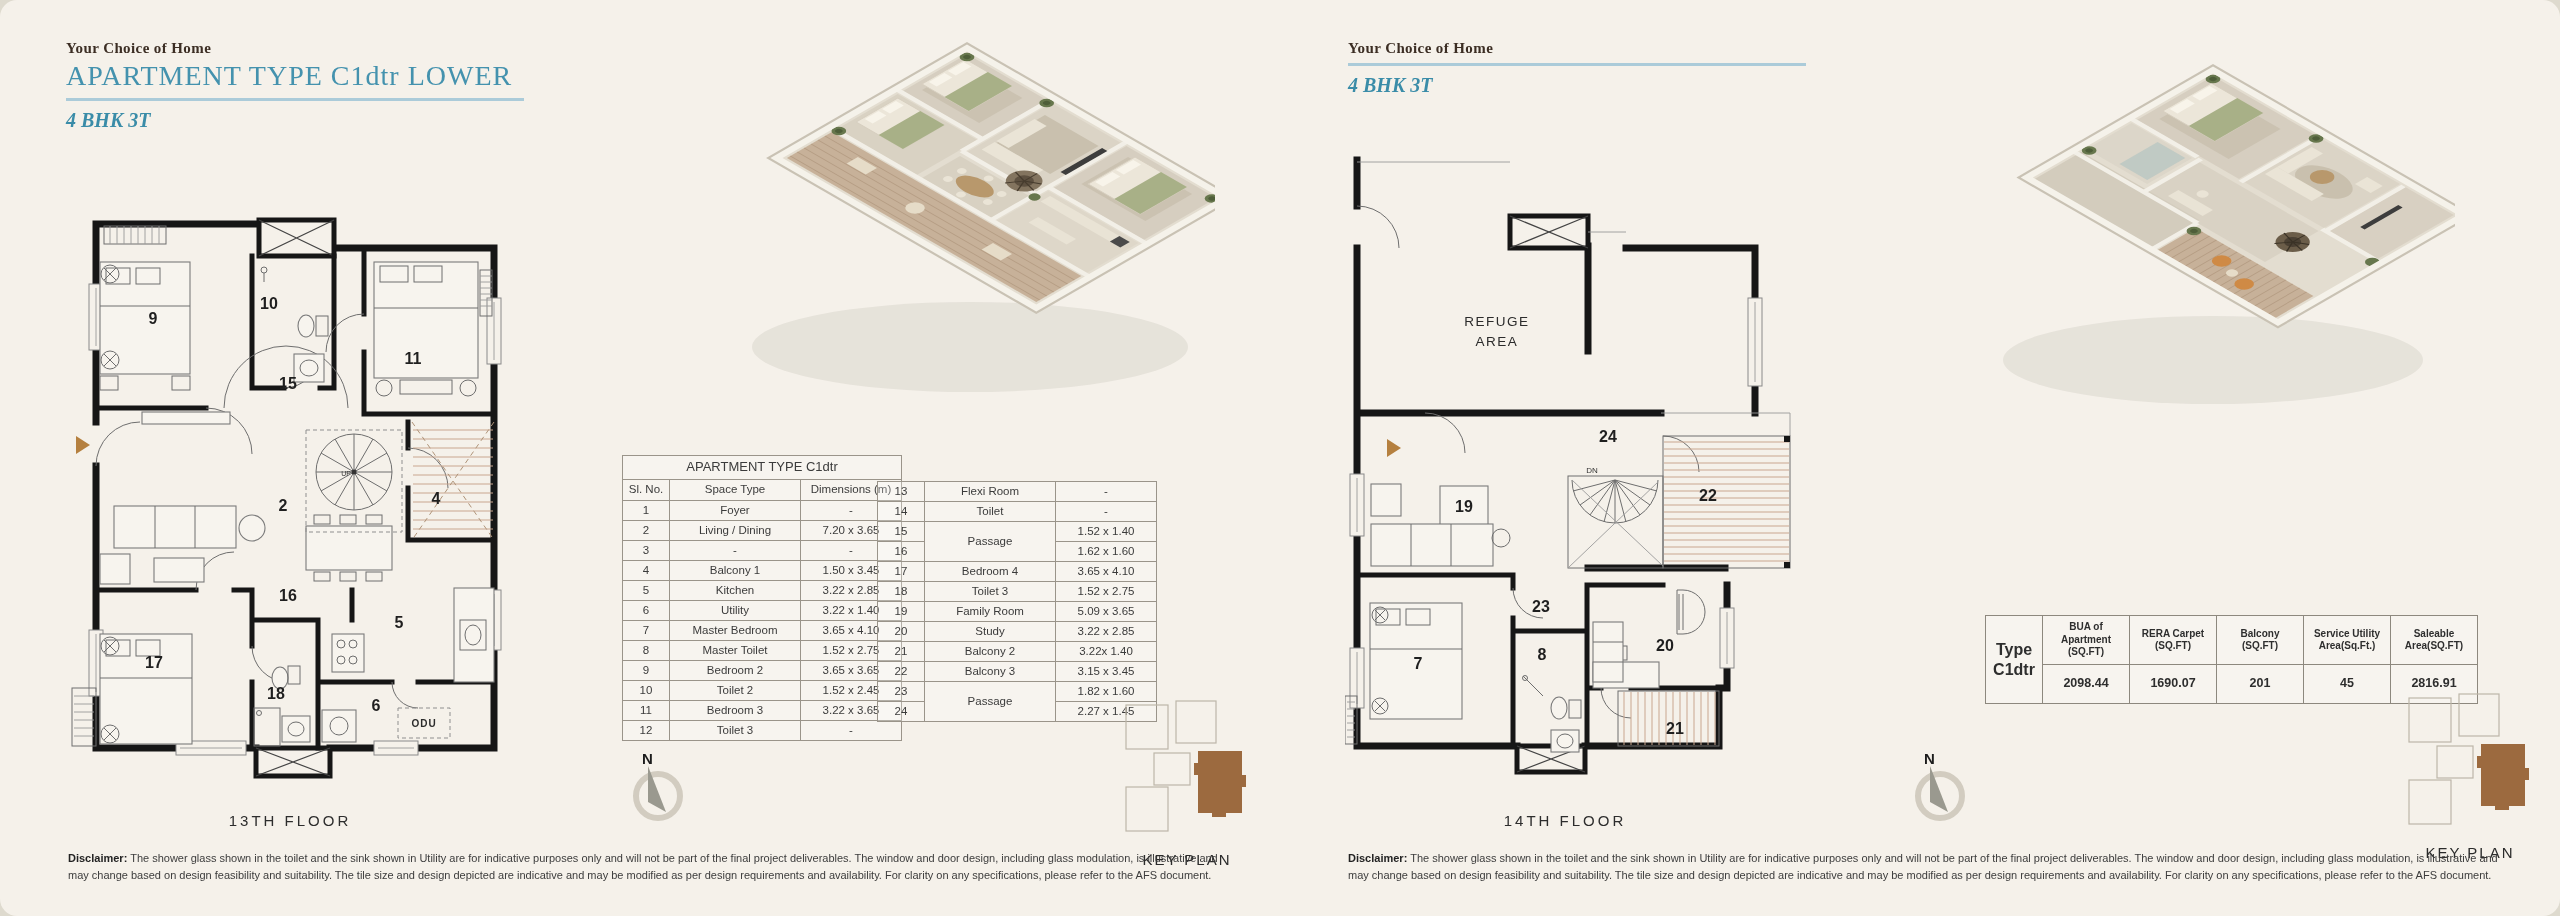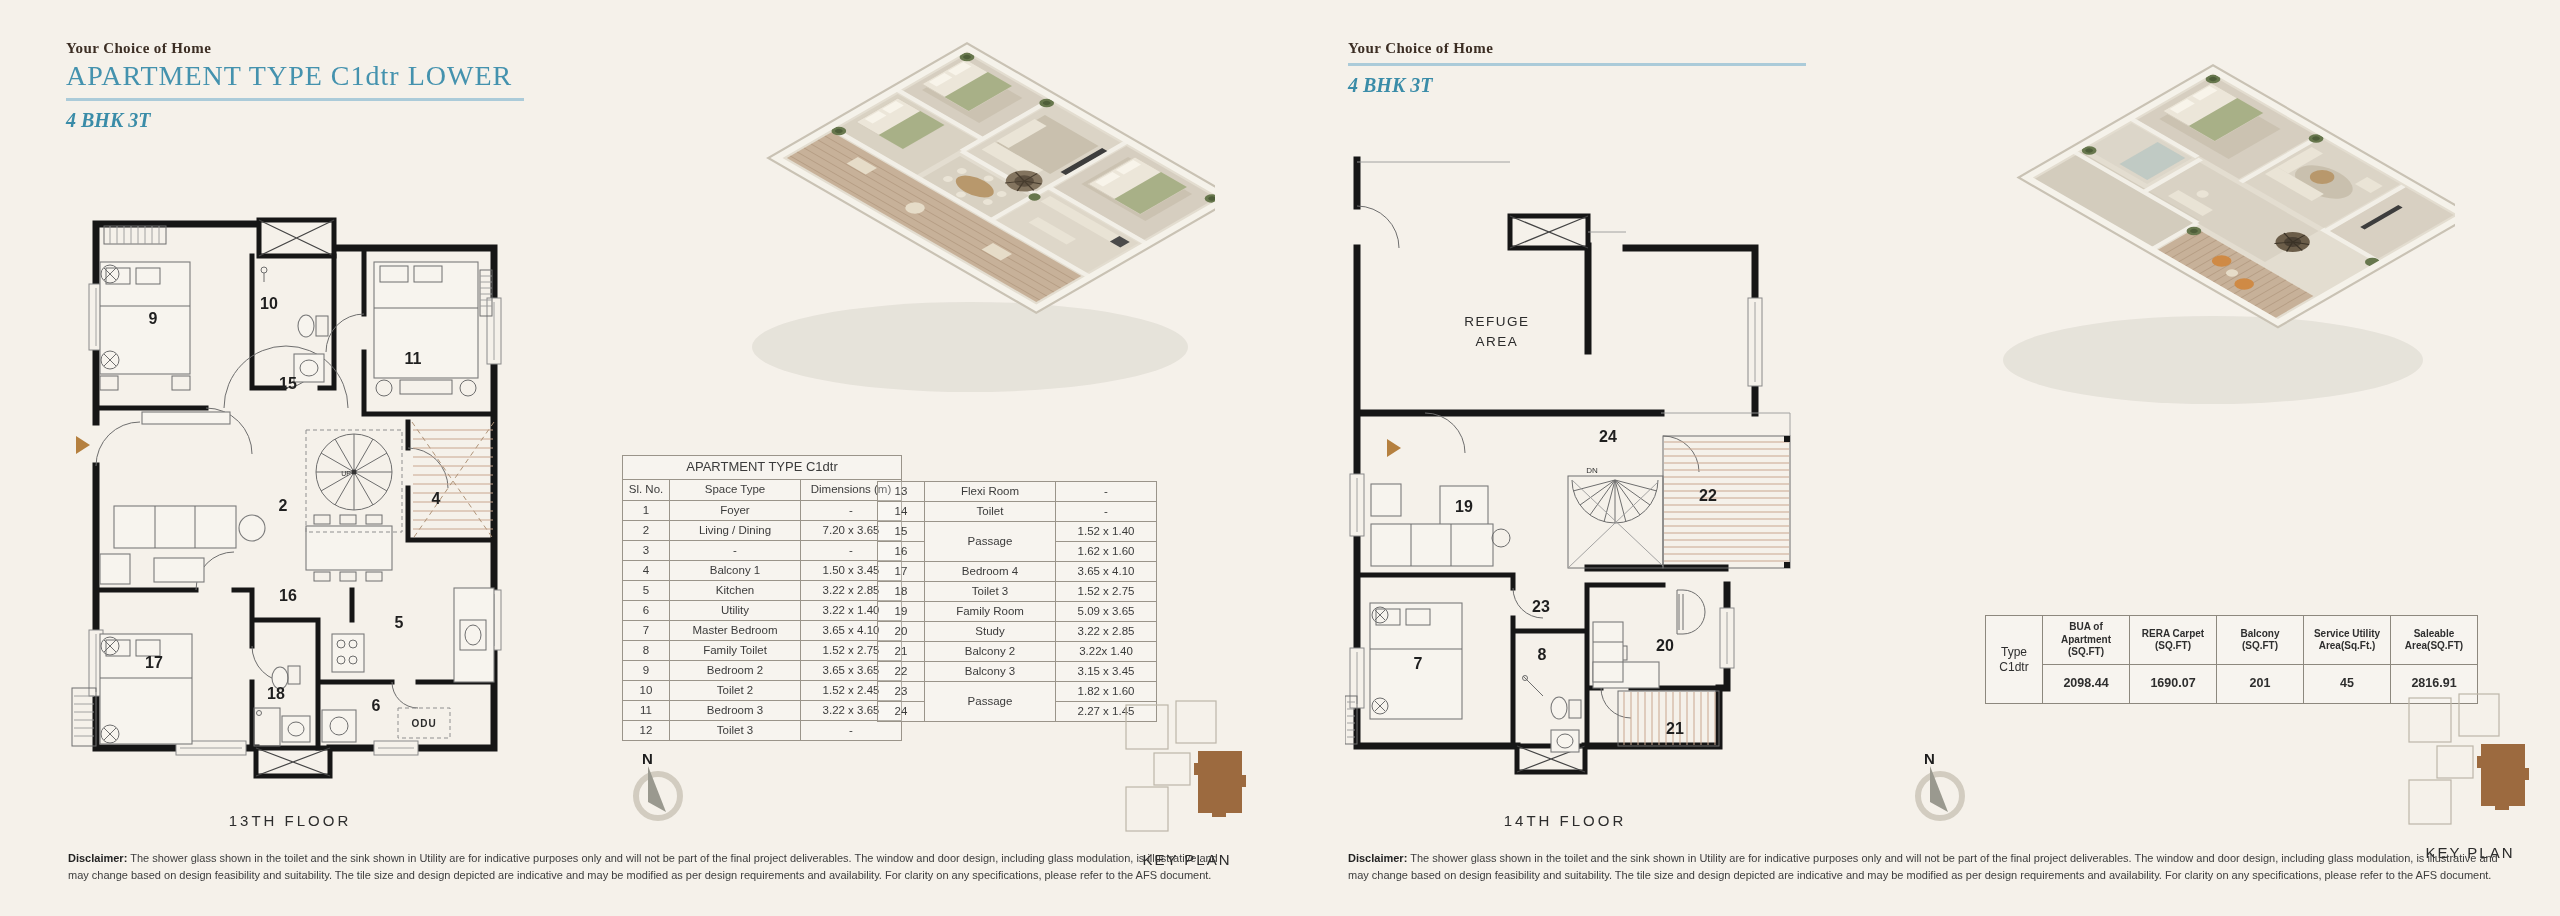--- a/index.html
+++ b/index.html
@@ -1,17 +1,17 @@
 <!DOCTYPE html>
 <html><head>
 <meta charset="utf-8">
 <style>
   html,body{margin:0;padding:0;background:#dedace;}
   #canvas{position:relative;width:2560px;height:916px;background:#f5f1ea;overflow:hidden;
-          font-family:"Liberation Sans",sans-serif;color:#333;}
+          font-family:"Liberation Sans",sans-serif;color:#333;border-radius:17px;}
   .abs{position:absolute;}
 
   
   .hdr-block{position:absolute;top:40px;width:520px;}
   .eyebrow{font-family:"Liberation Serif",serif;font-weight:bold;font-size:15px;color:#3c2e24;letter-spacing:.4px;}
   .big-title{font-family:"Liberation Serif",serif;font-size:28px;color:#4492ae;letter-spacing:1px;margin-top:3px;white-space:nowrap;}
   .rule{height:3px;background:#abcbd9;width:458px;margin-top:6px;}
   .subtitle{font-family:"Liberation Serif",serif;font-style:italic;font-weight:bold;font-size:20px;color:#3a8ca8;margin-top:8px;}
 
   
@@ -21,21 +21,21 @@
   .dims .hdr td{height:18px;}
   .dims td.c0{width:38px;}
   .dims td.c1{width:122px;}
   .dims td.c2{width:92px;}
 
   
   table.area{border-collapse:collapse;font-size:10px;color:#2e2e2e;text-align:center;background:rgba(255,255,255,.25);}
   .area td,.area th{border:1px solid #8d887e;padding:3px 5px;line-height:1.25;}
   .area th{font-weight:bold;width:76px;height:42px;}
   .area td.val{font-weight:bold;font-size:12.5px;height:32px;}
-  .area td.type{width:46px;font-size:12px;font-weight:normal;text-align:center;}
+  .area td.type{width:46px;font-size:16px;font-weight:bold;text-align:center;}
 
   .caption{position:absolute;width:240px;text-align:center;font-size:15px;letter-spacing:3px;color:#2d2d2d;}
   .keyplan-label{font-size:15px;letter-spacing:2px;color:#2b2b2b;text-align:center;margin-top:4px;}
   .disclaimer{position:absolute;width:1150px;font-size:11px;line-height:1.5;color:#3c3c3c;}
   .disclaimer b{color:#222;}
 
   
   .pw{stroke:#161616;stroke-width:7;fill:none;stroke-linecap:square;}
   .pw2{stroke:#161616;stroke-width:5;fill:none;stroke-linecap:square;}
   .thin{stroke:#6e6e6e;stroke-width:1;fill:none;}
@@ -306,21 +306,21 @@
           <td class="c1">Utility</td>
           <td class="c2">3.22 x 1.40</td>
         </tr>
         <tr>
           <td class="c0">7</td>
           <td class="c1">Master Bedroom</td>
           <td class="c2">3.65 x 4.10</td>
         </tr>
         <tr>
           <td class="c0">8</td>
-          <td class="c1">Family Toilet</td>
+          <td class="c1">Master Toilet</td>
           <td class="c2">1.52 x 2.75</td>
         </tr>
         <tr>
           <td class="c0">9</td>
           <td class="c1">Bedroom 2</td>
           <td class="c2">3.65 x 3.65</td>
         </tr>
         <tr>
           <td class="c0">10</td>
           <td class="c1">Toilet 2</td>

